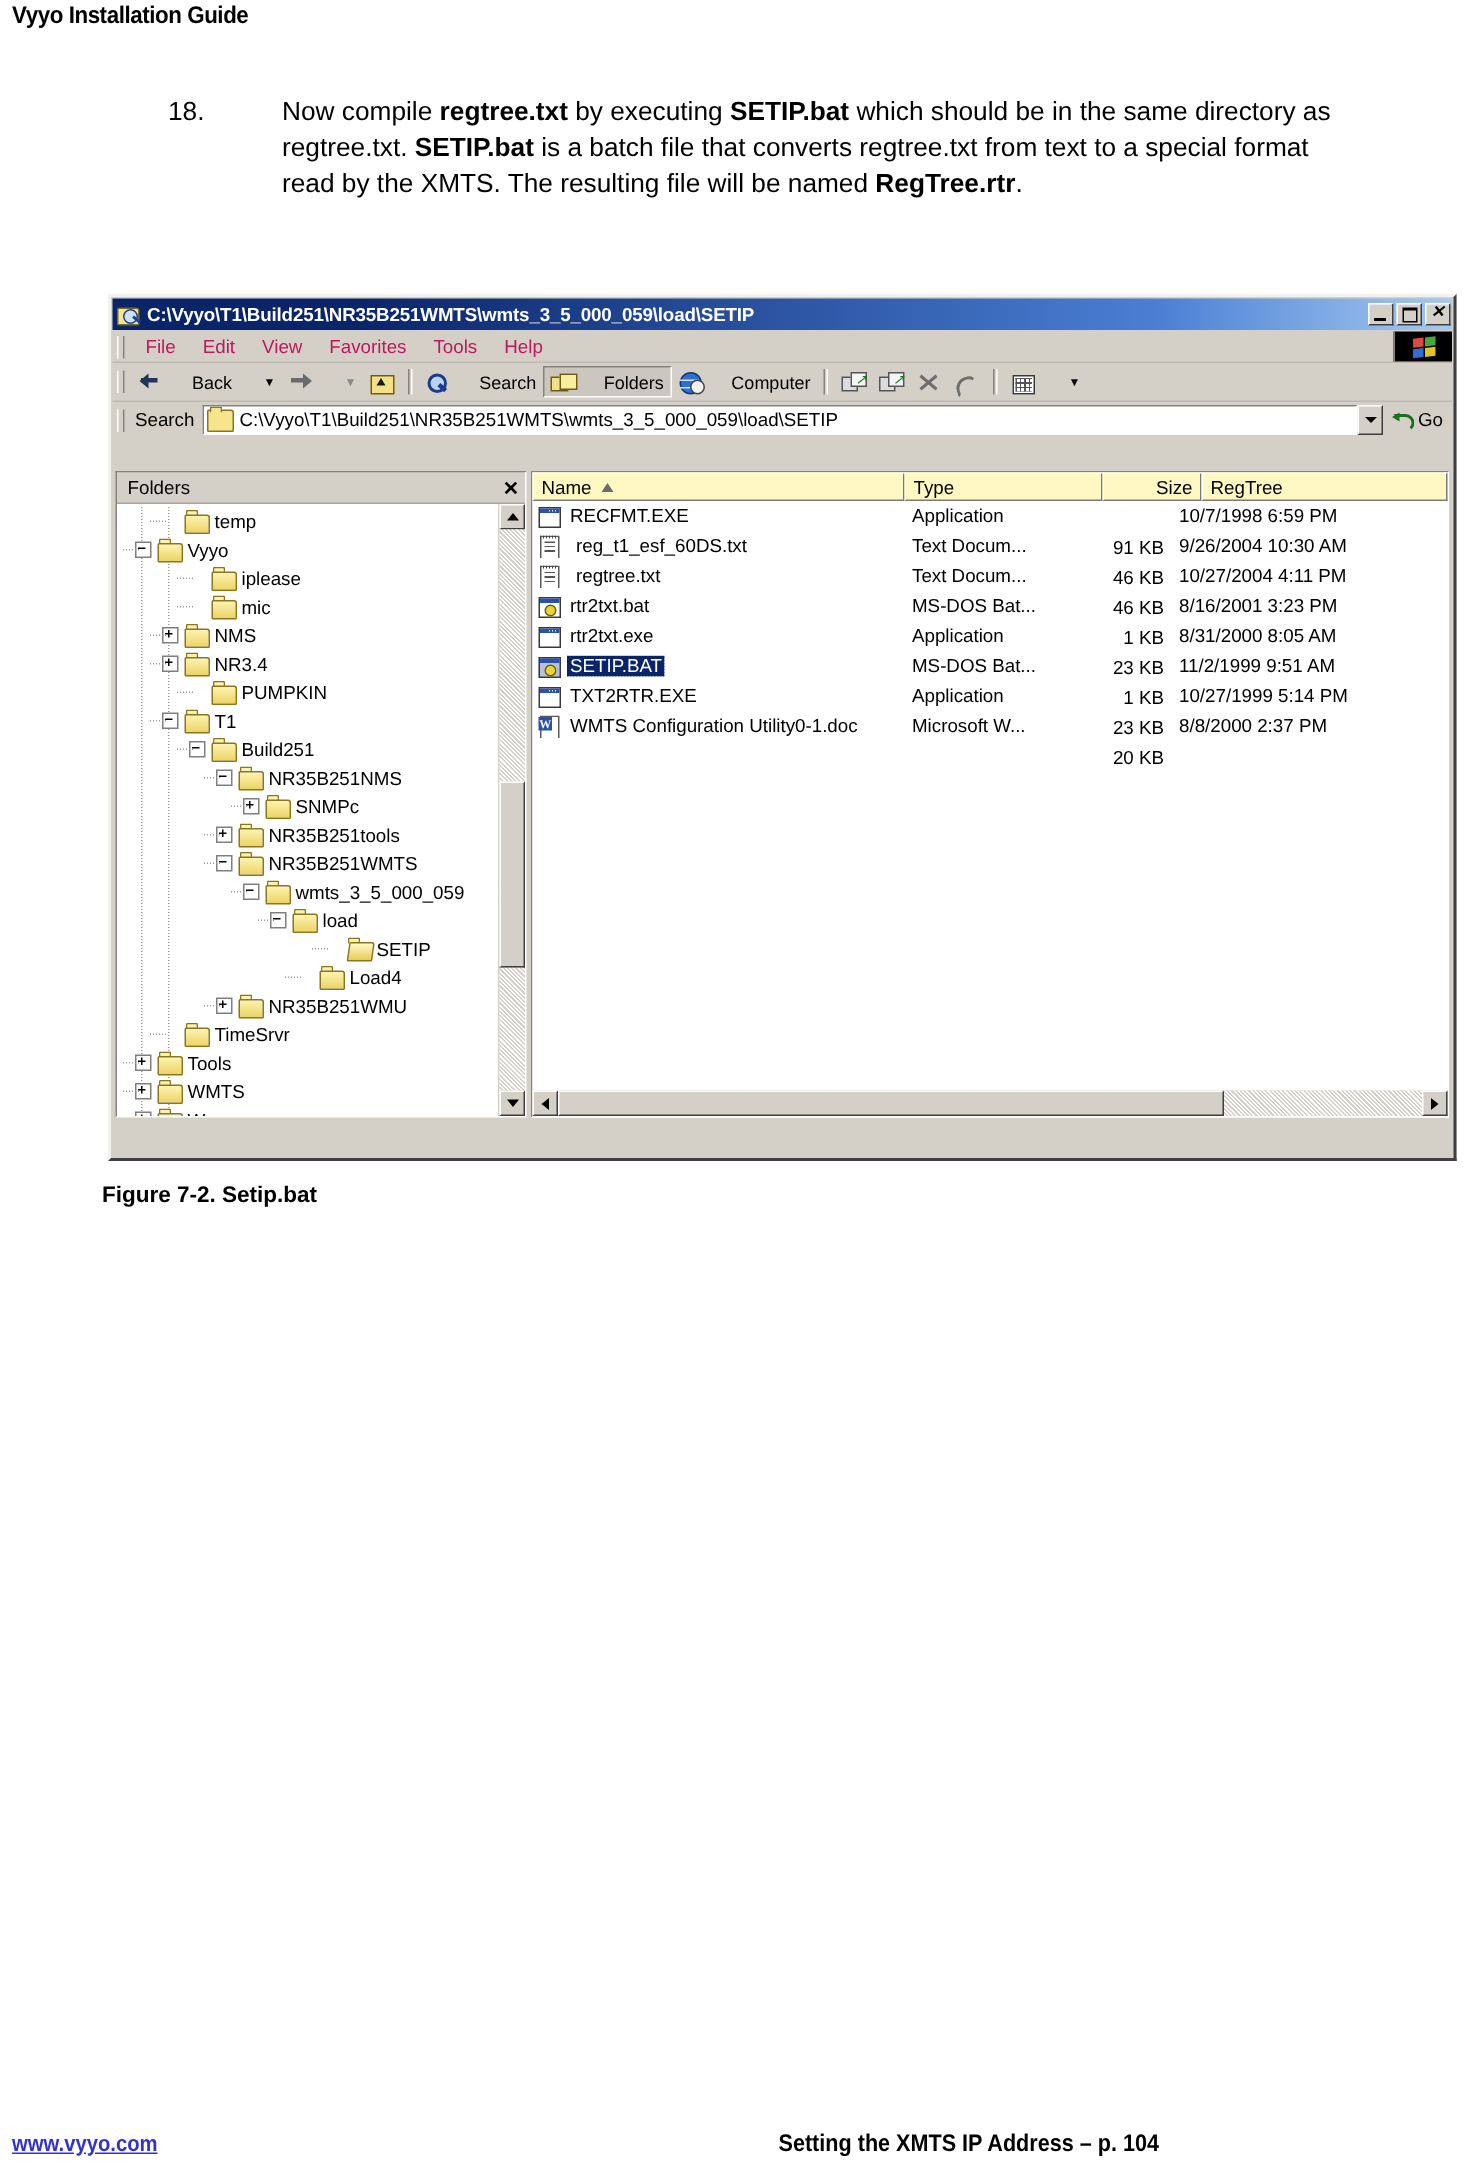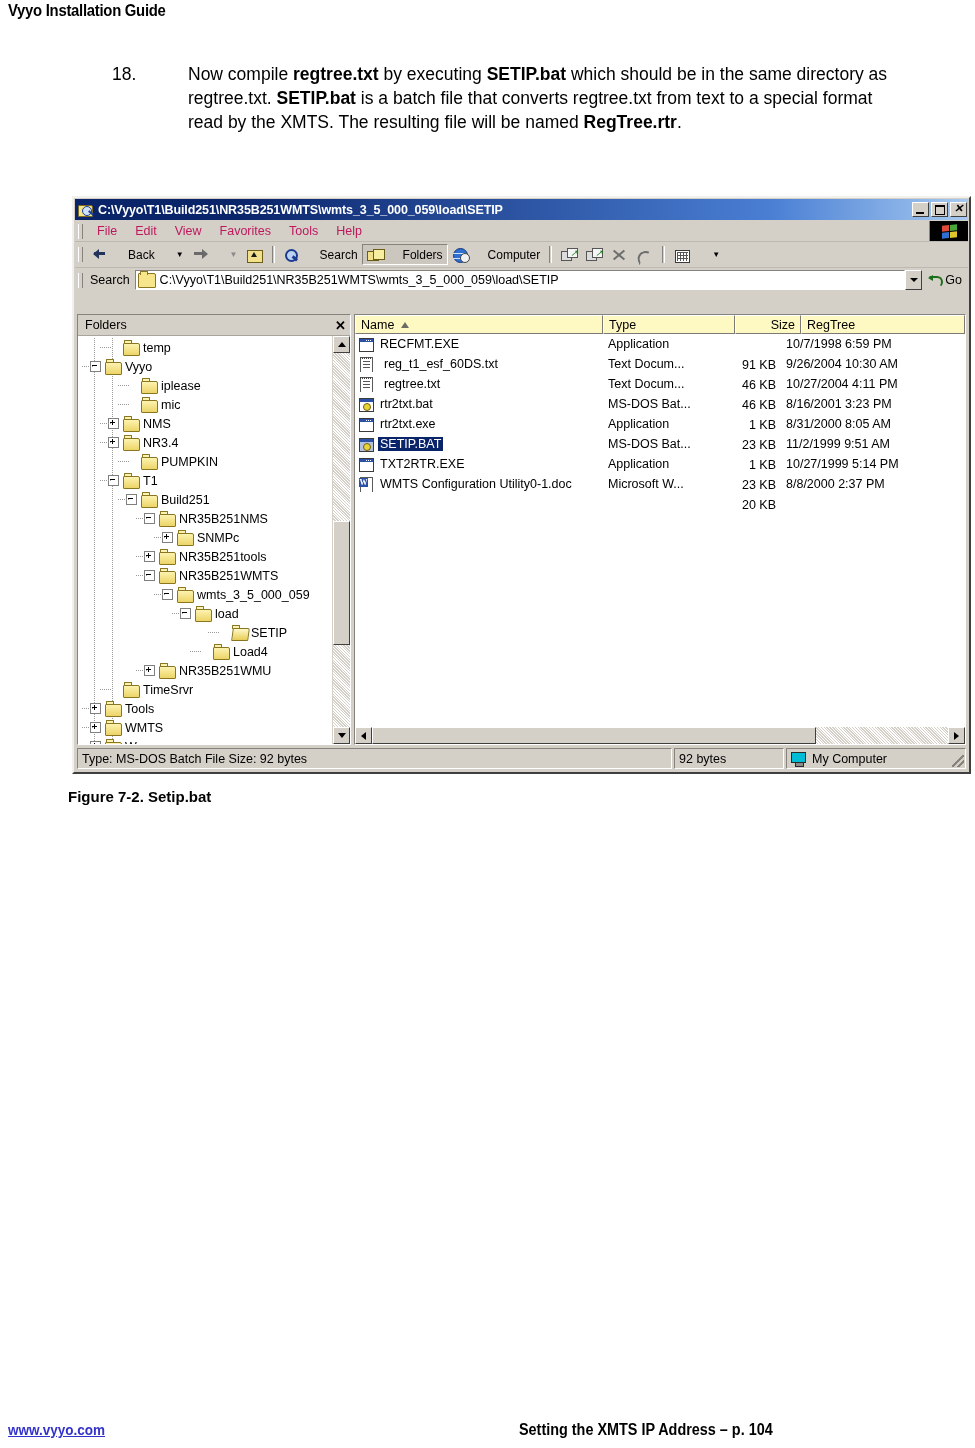--- a/index.html
+++ b/index.html
@@ -1112,30 +1112,18 @@
         <div class="sb-track">
           <div class="sb-thumb" style="width:77%;"></div>
         </div>
         <div class="sb-btn">
             <span class="caret-right"></span>
           </div>
       </div>
     </div>
   </div>
 
-  <div class="statusbar">
-    <div class="sb-panel sb-p1">Type: MS-DOS Batch File Size: 92 bytes</div>
-    <div class="sb-panel sb-p2">92 bytes</div>
-    <div class="sb-panel sb-p3">
-      <span class="pc-ico">
-          <i class="scr"></i>
-          <i class="stand"></i>
-        </span>
-      <span>My Computer</span>
-    </div>
-    <div class="resize-grip"></div>
-  </div>
 </div>
 
 <div class="figure-caption">Figure 7-2. Setip.bat</div>
 
 <div class="doc-footer-left">www.vyyo.com</div>
 <div class="doc-footer-right">Setting the XMTS IP Address – p. 104</div>
 
 </body></html>

